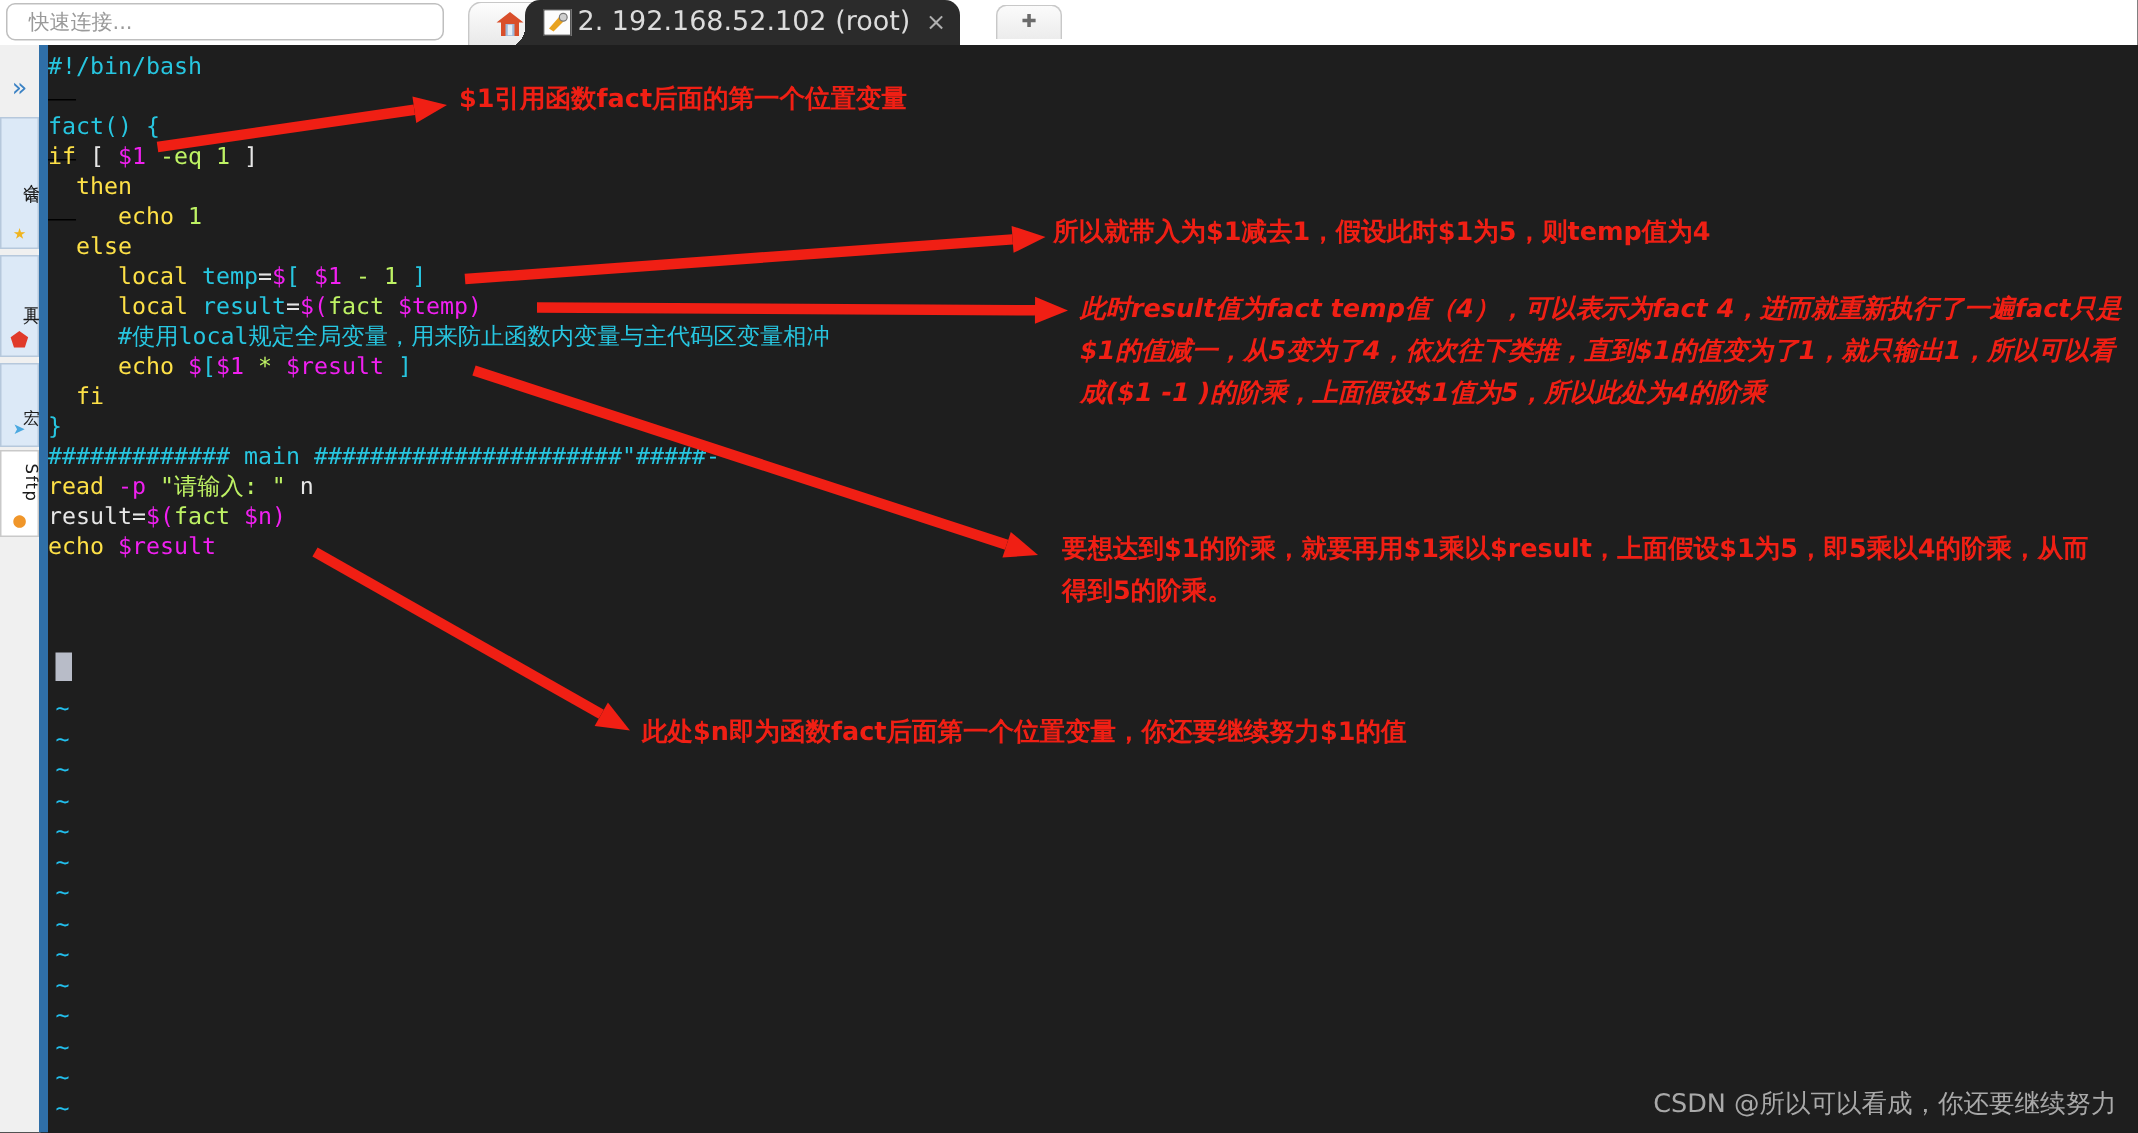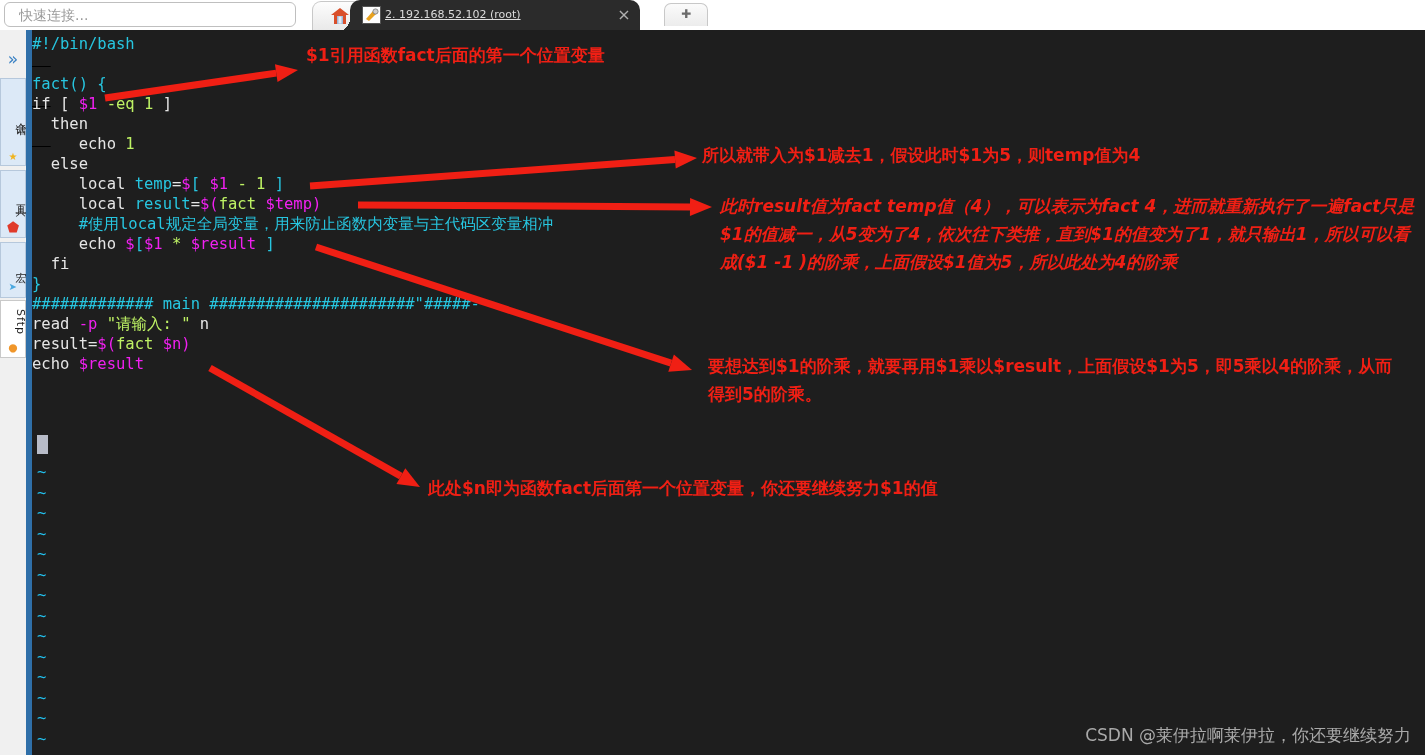--- a/index.html
+++ b/index.html
@@ -51,21 +51,21 @@
     content:"";position:absolute;left:-14px;bottom:0;width:16px;height:12px;
     background:radial-gradient(circle at 0 0, transparent 14px, #2b2b2b 14px);
   }
   .key-ico{
     position:absolute;left:12px;top:6px;width:17px;height:16px;
     background:#ffffff;border:1px solid #555;
   }
   .tab-label{
     position:absolute;left:35px;top:0;height:30px;line-height:30px;
     font-family:"DejaVu Sans","Liberation Sans",sans-serif;
-    font-size:11px;color:#dcdcdc;white-space:nowrap;text-decoration:underline;
+    font-size:18px;color:#dcdcdc;white-space:nowrap;
   }
   .tab-close{
     position:absolute;left:262px;top:0;width:24px;height:30px;
     line-height:30px;text-align:center;color:#b0b0b0;font-size:16px;
     font-family:"DejaVu Sans","Liberation Sans",sans-serif;cursor:pointer;
   }
   .tab-new{
     position:absolute;left:364px;top:3px;width:44px;height:23px;
     background:linear-gradient(#fbfbfb,#ececec);
     border:1px solid #c8c8c8;border-bottom:none;
@@ -113,21 +113,21 @@
     width:1393px;height:725px;
     background:#1e1e1e;
     font-family:"DejaVu Sans Mono","Liberation Mono",monospace;
     font-size:15.5px;
     line-height:20px;
     white-space:pre;
     text-decoration:underline;
   }
   .ln{position:absolute;left:0;height:20px;white-space:pre;}
   .c-cyan{color:#27c6e0;}
-  .c-yellow{color:#e5e5e5;}
+  .c-yellow{color:#fde047;}
   .c-mag{color:#f020f0;}
   .c-org{color:#bef264;}
   .c-white{color:#e6e6e6;}
 
   .tilde{position:absolute;left:5px;color:#22c0ee;font-size:15.5px;height:20px;}
   #cursor{
     position:absolute;left:5px;top:405px;width:11px;height:19px;
     background:#b8bcc8;
   }
 
@@ -228,20 +228,20 @@
     <g>
       <line x1="316" y1="247" x2="671.0903666611465" y2="363.1598805833006" stroke="#f01f14" stroke-width="7"></line>
       <polygon points="692,370 668.2921359906786,371.7138214946497 673.8885973316144,354.6059396719515" fill="#f01f14"></polygon>
     </g>
     <g>
       <line x1="210" y1="368" x2="400.8595119113305" y2="476.15372341642063" stroke="#f01f14" stroke-width="7"></line>
       <polygon points="420,487 396.4223987635026,483.9839230890581 405.29662505915843,468.32352374378314" fill="#f01f14"></polygon>
     </g>
   </svg>
 <div id="annotation-layer">
-    <div class="anno" style="left: 306px; top: 41px; width: 420px;">$1引用函数fact后面的第一个位置变量</div>
+    <div class="anno" style="left: 306px; top: 52px; width: 420px;">$1引用函数fact后面的第一个位置变量</div>
     <div class="anno" style="left: 702px; top: 141px; width: 560px;">所以就带入为$1减去1，假设此时$1为5，则temp值为4</div>
     <div class="anno" style="left: 720px; top: 192px; width: 700px; font-style: italic;">此时result值为fact temp值（4），可以表示为fact 4，进而就重新执行了一遍fact只是$1的值减一，从5变为了4，依次往下类推，直到$1的值变为了1，就只输出1，所以可以看成($1 -1 )的阶乘，上面假设$1值为5，所以此处为4的阶乘</div>
     <div class="anno" style="left: 708px; top: 352px; width: 700px;">要想达到$1的阶乘，就要再用$1乘以$result，上面假设$1为5，即5乘以4的阶乘，从而得到5的阶乘。</div>
     <div class="anno" style="left: 428px; top: 474px; width: 620px;">此处$n即为函数fact后面第一个位置变量，你还要继续努力$1的值</div>
   </div>
 
-<div id="watermark">CSDN @莱伊拉啊莱伊拉，你还要继续努力</div>
+<div id="watermark">CSDN @所以可以看成，你还要继续努力</div>
 
 </body></html>

